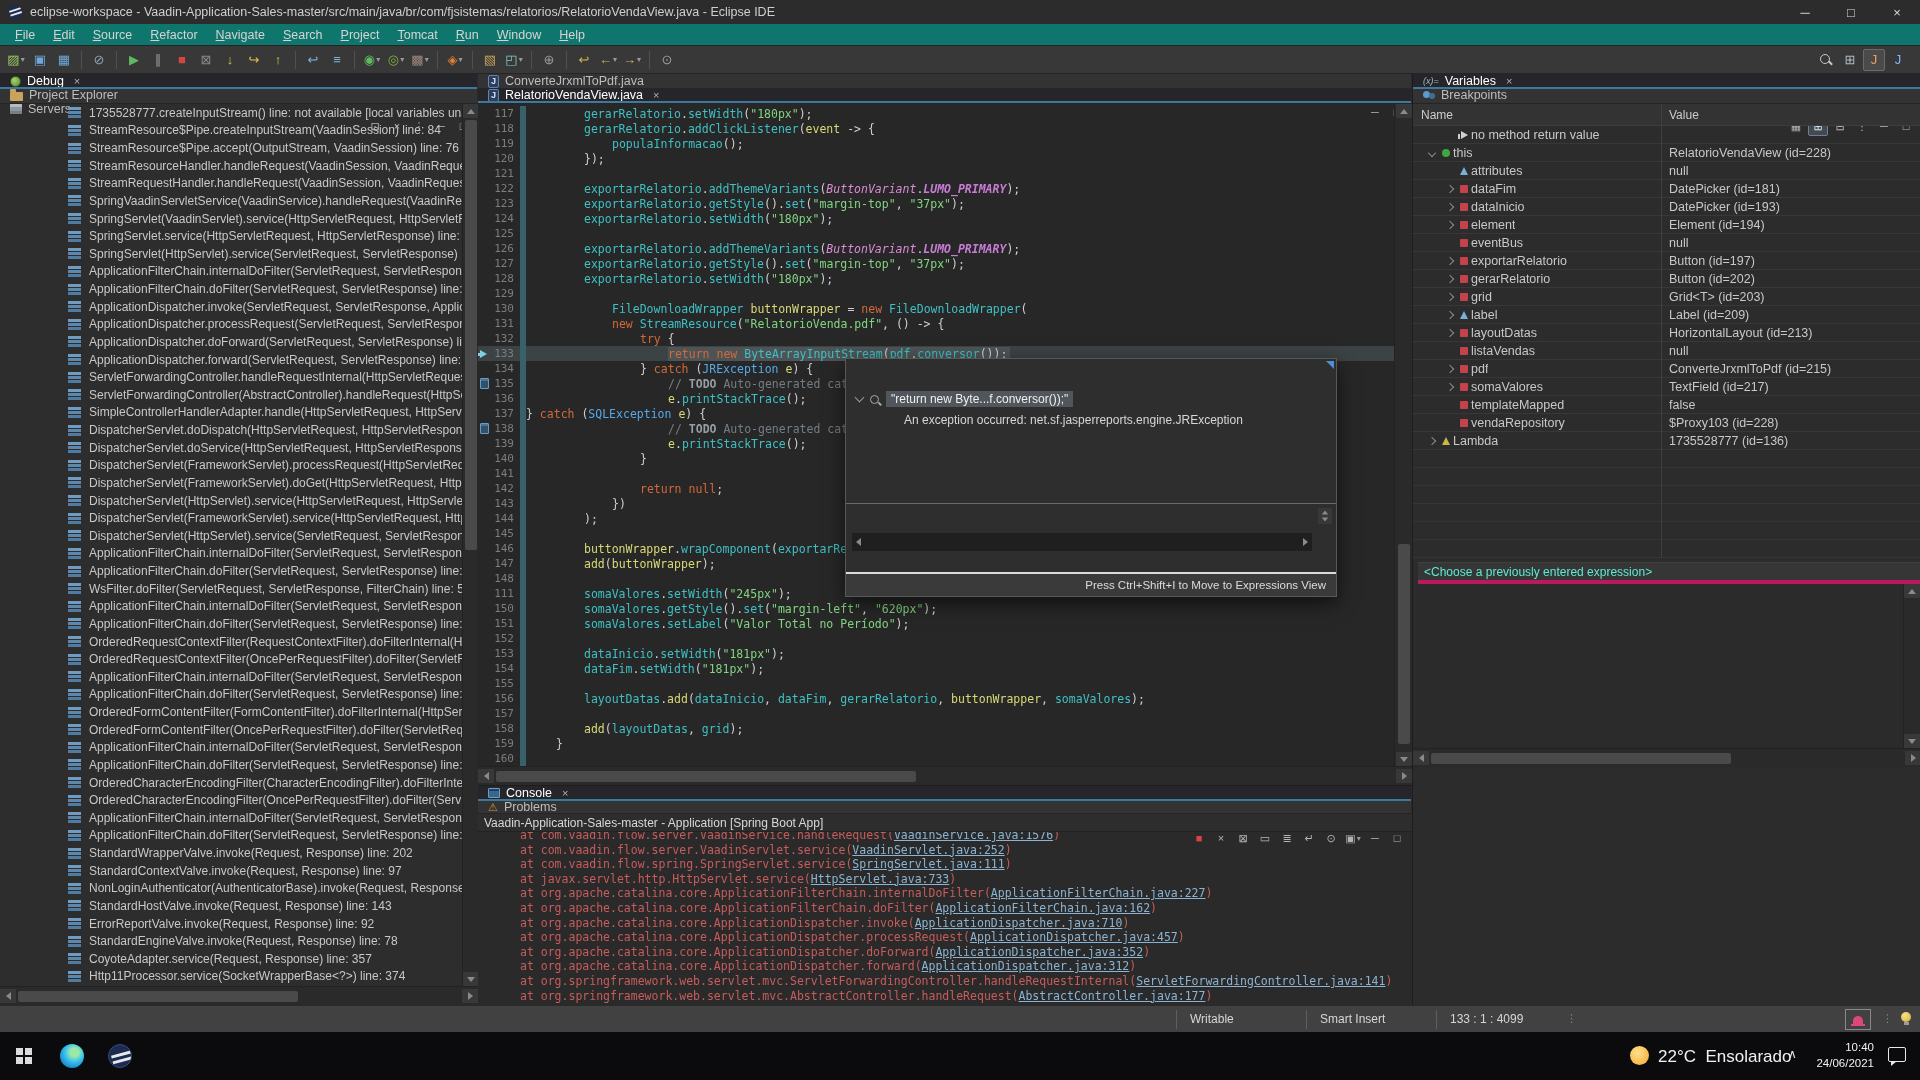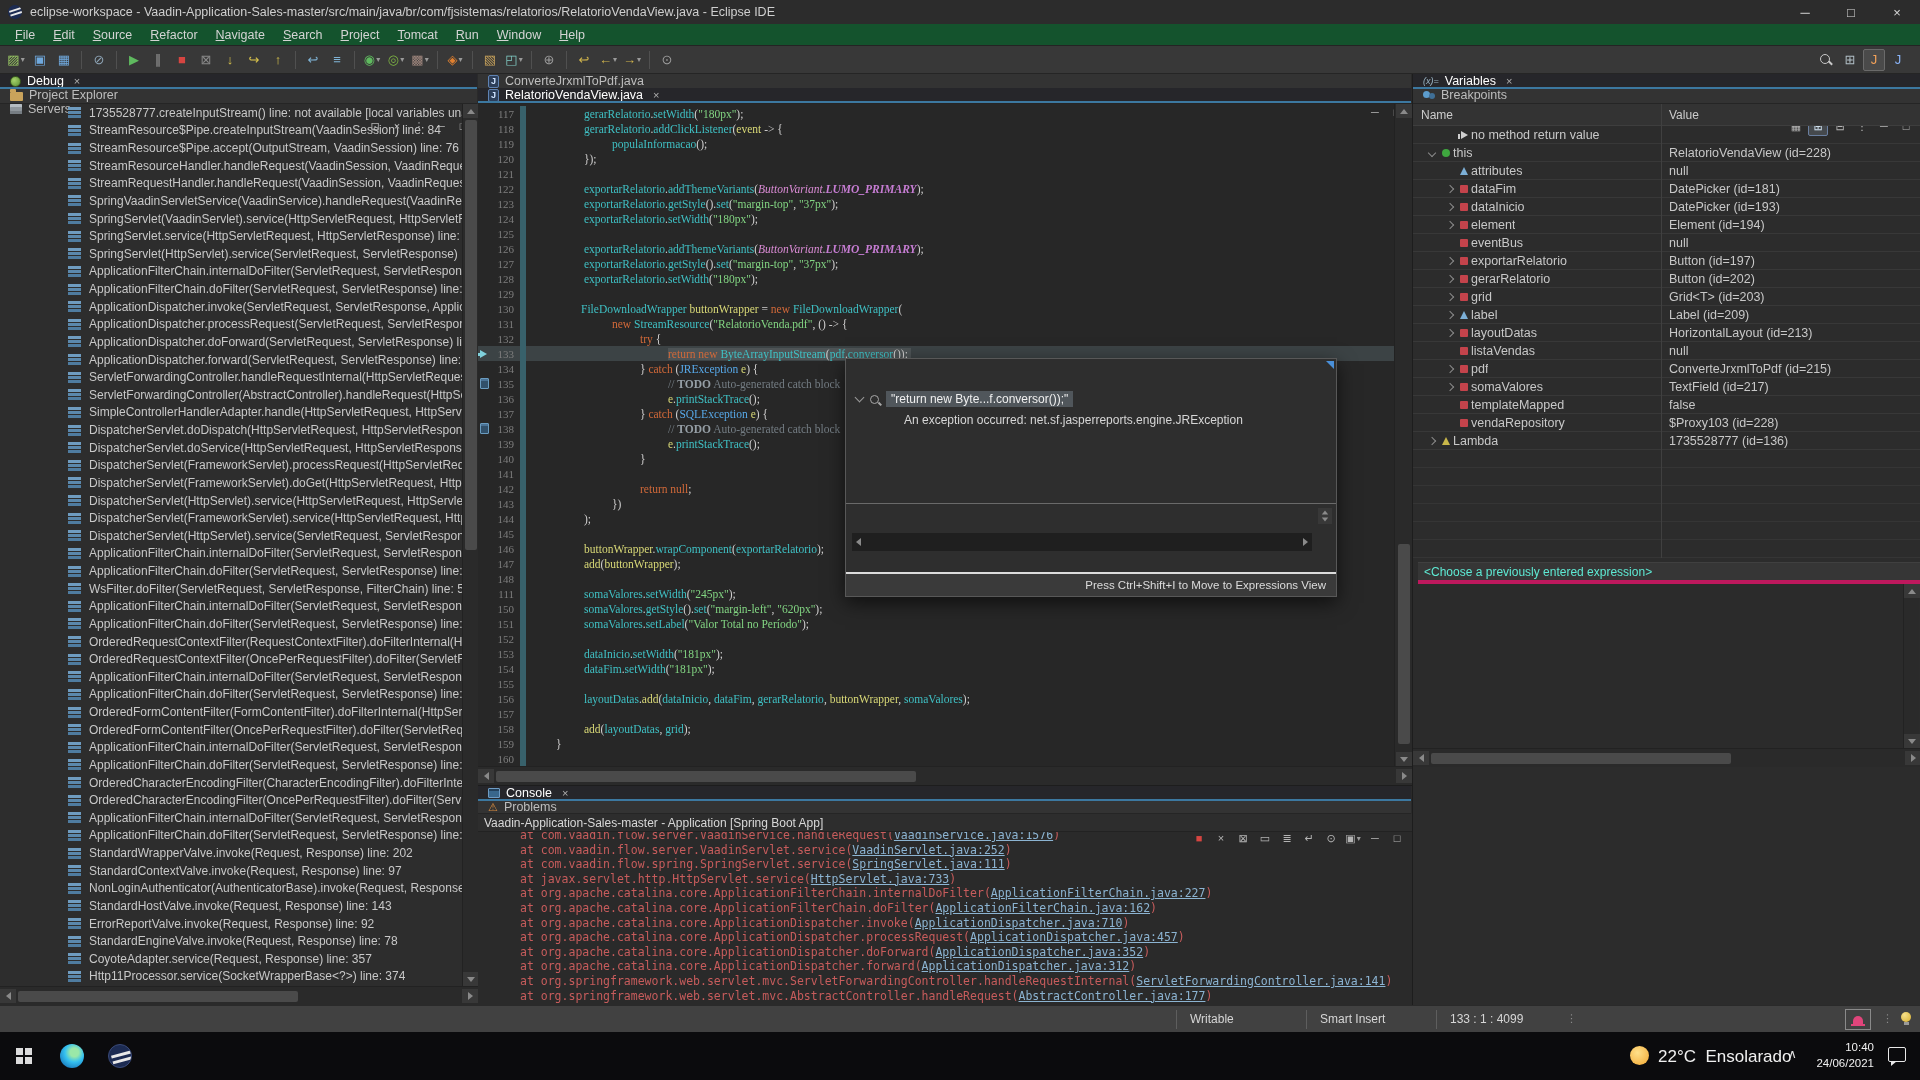--- a/index.html
+++ b/index.html
@@ -11,21 +11,21 @@
               display:flex; align-items:center; color:#cfcfcf; font-size:12.5px; }
   .app-icon { width:14px; height:14px; border-radius:50%; background:#1c2b52; margin:0 8px 0 8px;
               position:relative; overflow:hidden; flex:none; }
   .app-icon::after { content:""; position:absolute; left:1px; top:4px; width:12px; height:2px;
               background:#e8e8e8; box-shadow:0 4px 0 #e8e8e8; transform:rotate(-18deg); }
   .win-controls { margin-left:auto; display:flex; height:24px; }
   .win-btn { width:46px; height:24px; display:flex; align-items:center; justify-content:center;
              color:#d8d8d8; font-size:13px; }
 
   
-  #menubar { position:absolute; left:0; top:24px; width:1920px; height:22px; background:#14532d;
+  #menubar { position:absolute; left:0; top:24px; width:1920px; height:22px; background:#0f766e;
              display:flex; align-items:center; padding-left:6px; border-bottom:1px solid #242424; }
   .menu-item { color:#d4d4d4; font-size:12.5px; padding:2px 9px; display:inline-block; }
   .menu-item::first-letter { text-decoration:underline; }
 
   
   #toolbar { position:absolute; left:0; top:46px; width:1920px; height:28px; background:#383838;
              display:flex; align-items:center; padding-left:4px; border-bottom:1px solid #252525; }
   .tb-icon { height:22px; min-width:22px; display:flex; align-items:center; justify-content:center;
              margin:0 1px; font-size:13px; border-radius:2px; }
   .tb-dd { color:#9a9a9a; font-size:8px; margin-left:1px; }
@@ -95,21 +95,21 @@
   .tri.up    { border-left:4px solid transparent; border-right:4px solid transparent; border-bottom:5px solid #8a8a8a; }
   .tri.down  { border-left:4px solid transparent; border-right:4px solid transparent; border-top:5px solid #8a8a8a; }
   .tri.left  { border-top:4px solid transparent; border-bottom:4px solid transparent; border-right:5px solid #8a8a8a; }
   .tri.right { border-top:4px solid transparent; border-bottom:4px solid transparent; border-left:5px solid #8a8a8a; }
 
   
   #editor-panel { position:absolute; left:478px; top:74px; width:934px; height:711px; background:#272727; }
   #editor-tabbar { left:0; top:0; width:934px; height:30px; }
   #code-area { position:absolute; left:0; top:30px; width:916px; height:662px; overflow:hidden;
                font-family:"DejaVu Sans Mono", monospace; font-size:11.5px; }
-  .code-line { height:15px; display:flex; align-items:center; position:relative;font-family:Liberation Serif, serif; }
+  .code-line { height:15px; display:flex; align-items:center; position:relative; }
   .code-line.current { background:#3c4345; }
   .gutter-annot { flex:none; width:16px; height:15px; position:relative; }
   .ln { flex:none; width:26px; text-align:right; padding-right:6px; color:#7d7d7d; font-size:11px; }
   .range-strip { flex:none; width:6px; height:15px; background:#38616b; }
   .code-text { white-space:pre; color:#d0cfcf; }
   .cur-inner { background:#4e5456; display:inline-block; padding-right:3px; }
   .tk-p { color:#d0cfcf; } .tk-m { color:#3fc0c4; } .tk-s { color:#82d482; }
   .tk-k { color:#d26939; } .tk-v { color:#d9d977; } .tk-ty { color:#57a8e8; }
   .tk-cl { color:#db8cd6; font-style:italic; }
   .tk-co { color:#c77dd4; font-style:italic; font-weight:bold; }
@@ -700,21 +700,21 @@
       <div class="code-line">
         <span class="gutter-annot"></span>
         <span class="ln">129</span>
         <span class="range-strip"></span>
         <span class="code-text" style="margin-left: 2px;"></span>
       </div>
       <div class="code-line">
         <span class="gutter-annot"></span>
         <span class="ln">130</span>
         <span class="range-strip"></span>
-        <span class="code-text" style="margin-left: 55px;"><span class="tk-m">FileDownloadWrapper</span><span class="tk-p"> </span><span class="tk-v">buttonWrapper</span><span class="tk-p"> = </span><span class="tk-k">new</span><span class="tk-p"> </span><span class="tk-m">FileDownloadWrapper</span><span class="tk-p">(</span></span>
+        <span class="code-text" style="margin-left: 86px;"><span class="tk-m">FileDownloadWrapper</span><span class="tk-p"> </span><span class="tk-v">buttonWrapper</span><span class="tk-p"> = </span><span class="tk-k">new</span><span class="tk-p"> </span><span class="tk-m">FileDownloadWrapper</span><span class="tk-p">(</span></span>
       </div>
       <div class="code-line">
         <span class="gutter-annot"></span>
         <span class="ln">131</span>
         <span class="range-strip"></span>
         <span class="code-text" style="margin-left: 86px;"><span class="tk-k">new</span><span class="tk-p"> </span><span class="tk-m">StreamResource</span><span class="tk-p">(</span><span class="tk-s">"RelatorioVenda.pdf"</span><span class="tk-p">, () -&gt; {</span></span>
       </div>
       <div class="code-line">
         <span class="gutter-annot"></span>
         <span class="ln">132</span>
@@ -746,21 +746,21 @@
       <div class="code-line">
         <span class="gutter-annot"></span>
         <span class="ln">136</span>
         <span class="range-strip"></span>
         <span class="code-text" style="margin-left: 142px;"><span class="tk-v">e</span><span class="tk-p">.</span><span class="tk-m">printStackTrace</span><span class="tk-p">();</span></span>
       </div>
       <div class="code-line">
         <span class="gutter-annot"></span>
         <span class="ln">137</span>
         <span class="range-strip"></span>
-        <span class="code-text" style="margin-left: 114px;"><span class="tk-p">} </span><span class="tk-k">catch</span><span class="tk-p"> (</span><span class="tk-ty">SQLException</span><span class="tk-p"> </span><span class="tk-v">e</span><span class="tk-p">) {</span></span>
+        <span class="code-text" style=""><span class="tk-p">} </span><span class="tk-k">catch</span><span class="tk-p"> (</span><span class="tk-ty">SQLException</span><span class="tk-p"> </span><span class="tk-v">e</span><span class="tk-p">) {</span></span>
       </div>
       <div class="code-line">
         <span class="gutter-annot">
           <span class="task-icon"></span>
         </span>
         <span class="ln">138</span>
         <span class="range-strip"></span>
         <span class="code-text" style="margin-left: 142px;"><span class="tk-c">// </span><span class="tk-td">TODO</span><span class="tk-c"> Auto-generated catch block</span></span>
       </div>
       <div class="code-line">

